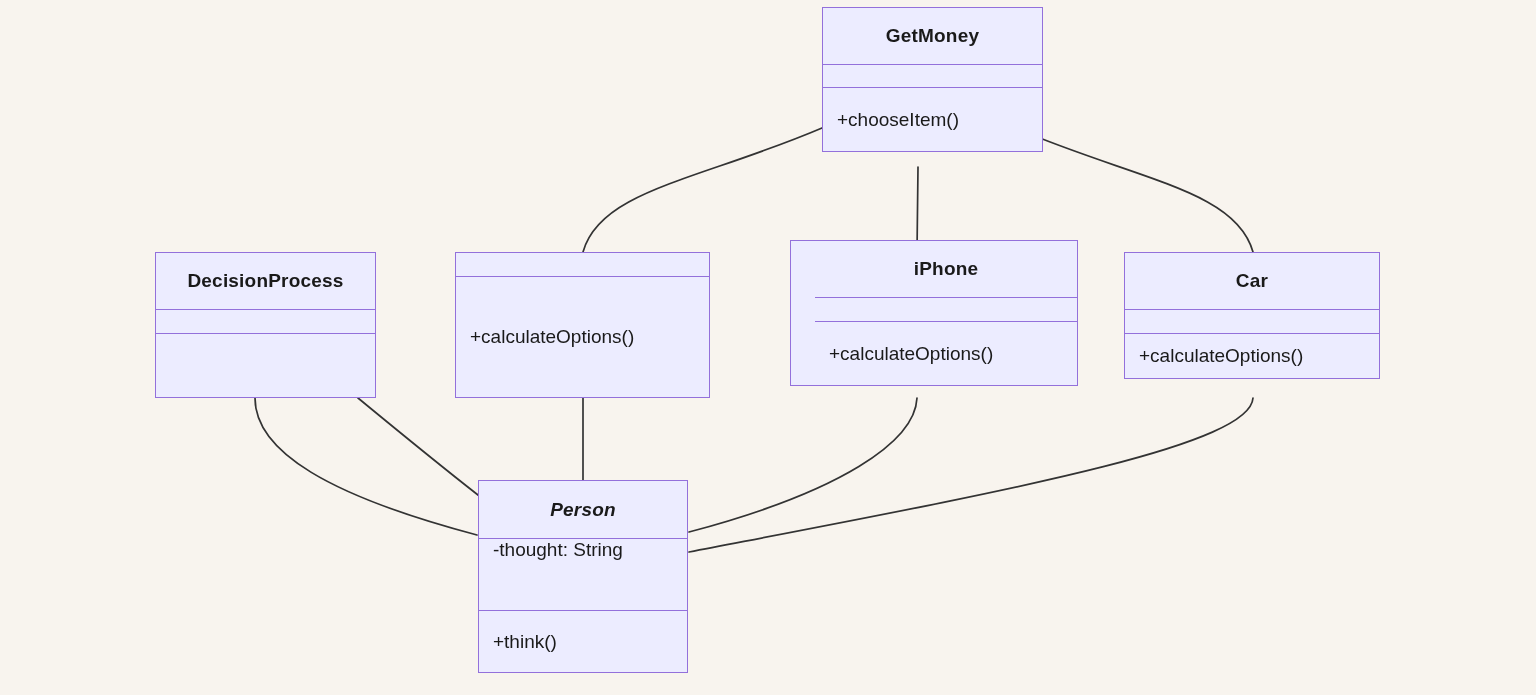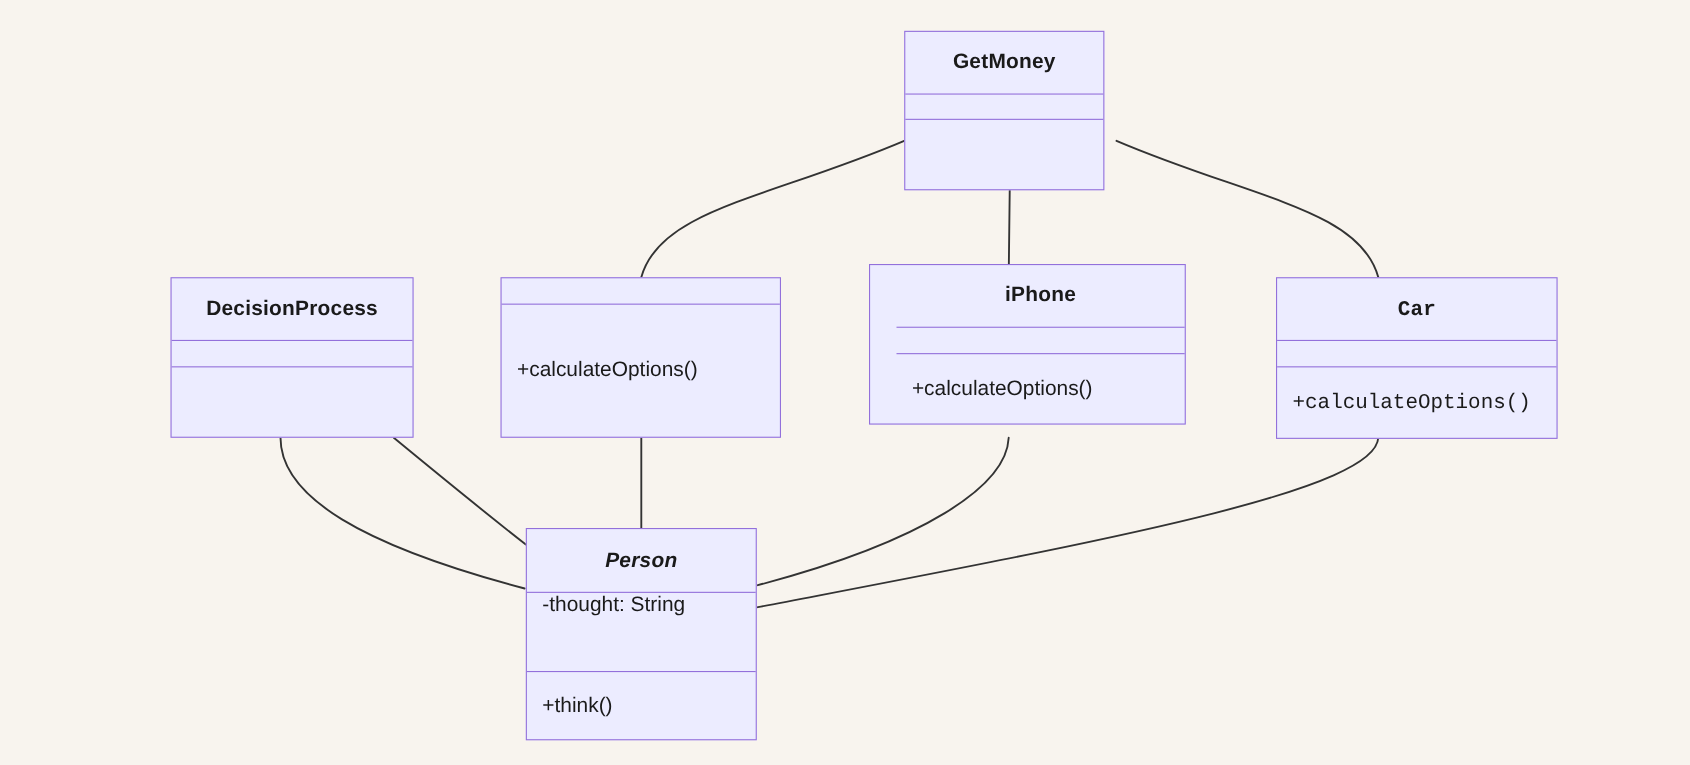--- a/index.html
+++ b/index.html
@@ -72,23 +72,26 @@
     <path d="M 822 128 C 700 180 600 190 583 252"></path>
     <path d="M 918 167 L 917 252"></path>
     <path d="M 1015 128 C 1137 180 1236 190 1253 252"></path>
     <path d="M 255 398 C 255 452 330 496 477 535"></path>
     <path d="M 358 398 C 392 426 446 470 478 495"></path>
     <path d="M 583 398 L 583 480"></path>
     <path d="M 917 398 C 915 442 840 492 689 532"></path>
     <path d="M 1253 398 C 1250 447 1000 492 689 552"></path>
   </svg>
 
-  <div class="uml-class" style="left:822px; top:28px; width:182px; height:145px;">
+  <div class="uml-class" style="left:822px; top:7px; width:221px; height:145px;">
     <div class="uml-title" style="height:56px;">GetMoney</div>
     <div class="uml-attrs" style="height:23px;"></div>
+    <div class="uml-methods">
+      <div>+chooseItem()</div>
+    </div>
   </div>
 
   <div class="uml-class" style="left:155px; top:252px; width:221px; height:146px;">
     <div class="uml-title" style="height:56px;">DecisionProcess</div>
     <div class="uml-attrs" style="height:24px;"></div>
   </div>
 
   <div class="uml-class" style="left:455px; top:252px; width:255px; height:146px;">
     <div class="uml-attrs" style="height:24px;"></div>
     <div class="uml-methods">
@@ -97,21 +100,21 @@
   </div>
 
   <div class="uml-class" style="left:790px; top:240px; width:288px; height:146px;padding-left:24px;">
     <div class="uml-title" style="height:56px;">iPhone</div>
     <div class="uml-attrs" style="height:24px;"></div>
     <div class="uml-methods">
       <div>+calculateOptions()</div>
     </div>
   </div>
 
-  <div class="uml-class" style="left:1160px; top:252px; width:256px; height:147px;font-family:Liberation Mono, monospace;">
+  <div class="uml-class" style="left:1124px; top:252px; width:256px; height:127px;">
     <div class="uml-title" style="height:56px;">Car</div>
     <div class="uml-attrs" style="height:24px;"></div>
     <div class="uml-methods">
       <div>+calculateOptions()</div>
     </div>
   </div>
 
   <div class="uml-class" style="left:478px; top:480px; width:210px; height:193px;">
     <div class="uml-title" style="height:57px;font-style:italic;">Person</div>
     <div class="uml-attrs" style="height:72px;">

